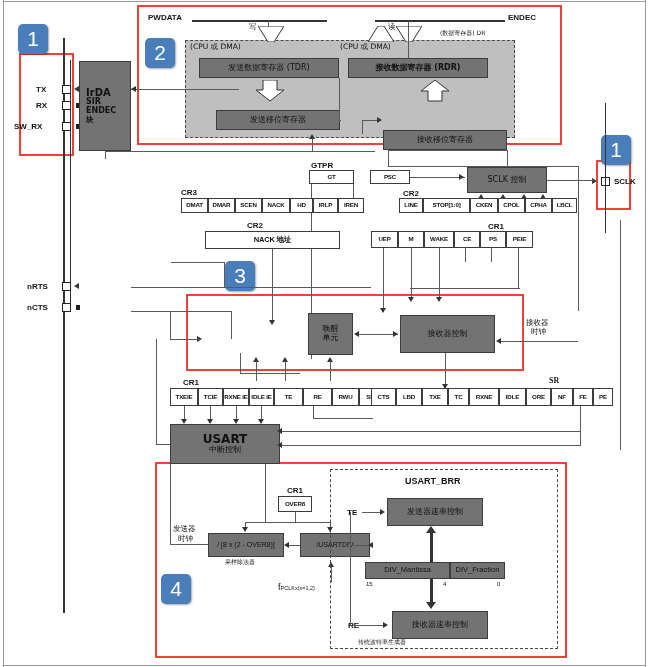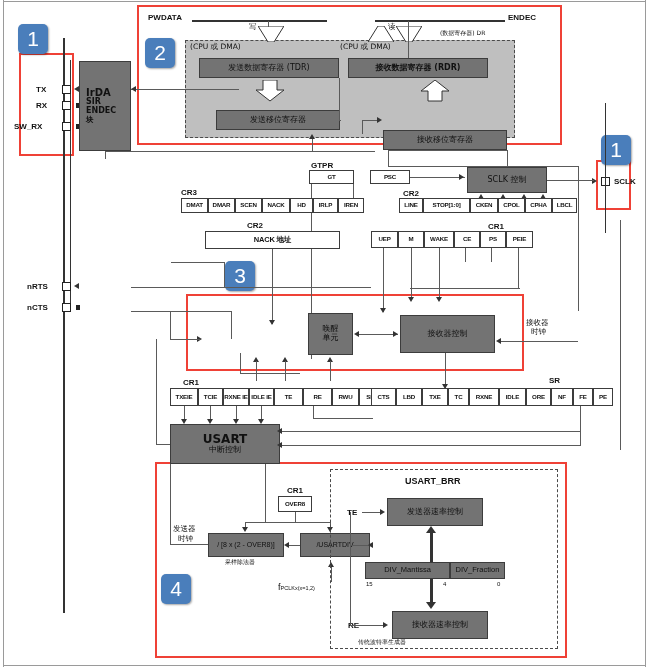--- a/index.html
+++ b/index.html
@@ -292,21 +292,21 @@
   <div class="lbl b" style="left:183px;top:378px;">CR1</div>
   <div class="bit" style="left:170px;top:388px;width:28px;height:18px;">TXEIE</div>
   <div class="bit" style="left:198px;top:388px;width:25px;height:18px;">TCIE</div>
   <div class="bit" style="left:223px;top:388px;width:26px;height:18px;">RXNE IE</div>
   <div class="bit" style="left:249px;top:388px;width:25px;height:18px;">IDLE IE</div>
   <div class="bit" style="left:274px;top:388px;width:29px;height:18px;">TE</div>
   <div class="bit" style="left:303px;top:388px;width:29px;height:18px;">RE</div>
   <div class="bit" style="left:332px;top:388px;width:27px;height:18px;">RWU</div>
   <div class="bit" style="left:359px;top:388px;width:27px;height:18px;">SBK</div>
 
-  <div class="lbl b" style="left:549px;top:376px;">SR</div>
+  <div class="lbl b" style="left:549px;top:376px;font-family:Liberation Serif, serif;">SR</div>
   <div class="bit" style="left:371px;top:388px;width:25px;height:18px;">CTS</div>
   <div class="bit" style="left:396px;top:388px;width:26px;height:18px;">LBD</div>
   <div class="bit" style="left:422px;top:388px;width:26px;height:18px;">TXE</div>
   <div class="bit" style="left:448px;top:388px;width:21px;height:18px;">TC</div>
   <div class="bit" style="left:469px;top:388px;width:30px;height:18px;">RXNE</div>
   <div class="bit" style="left:499px;top:388px;width:27px;height:18px;">IDLE</div>
   <div class="bit" style="left:526px;top:388px;width:25px;height:18px;">ORE</div>
   <div class="bit" style="left:551px;top:388px;width:22px;height:18px;">NF</div>
   <div class="bit" style="left:573px;top:388px;width:20px;height:18px;">FE</div>
   <div class="bit" style="left:593px;top:388px;width:20px;height:18px;">PE</div>

